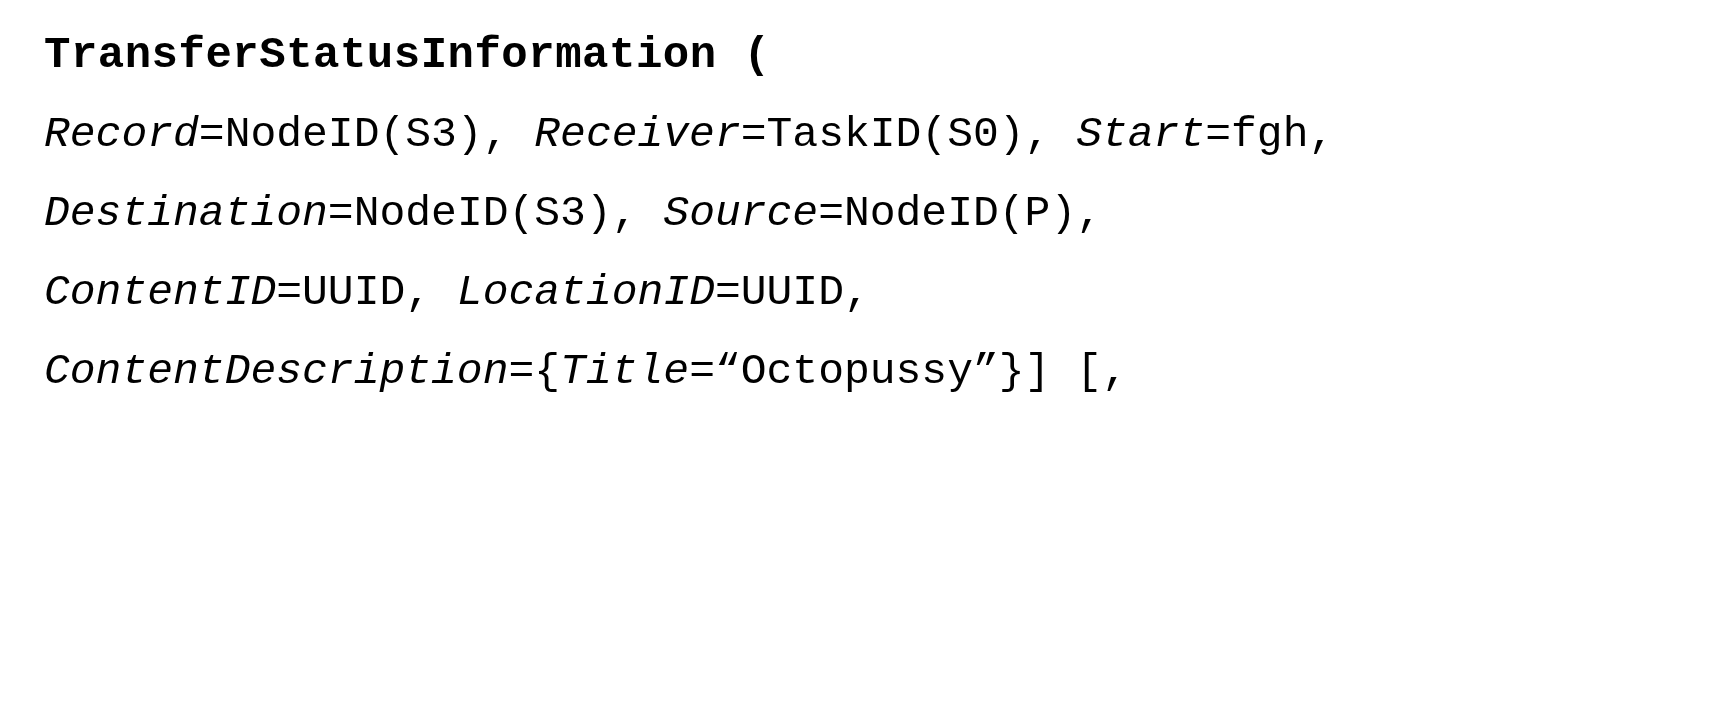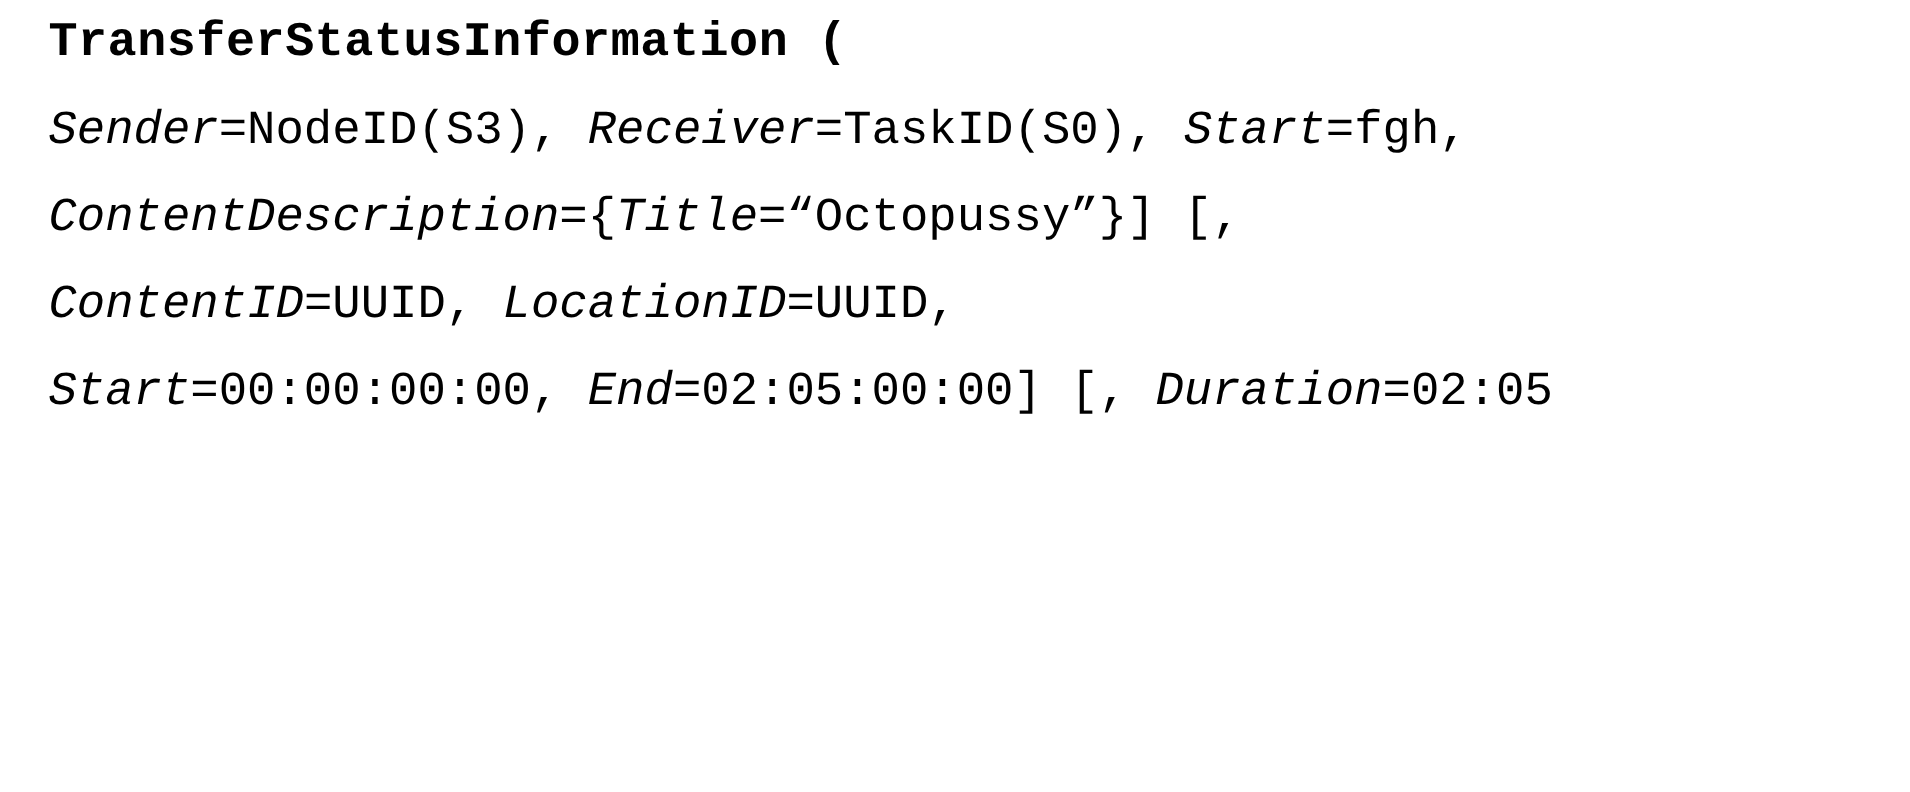--- a/index.html
+++ b/index.html
@@ -13,21 +13,21 @@
     height: 720px;
     overflow: hidden;
     font-family: "Liberation Mono", "DejaVu Sans Mono", monospace;
     color: #000000;
     -webkit-font-smoothing: antialiased;
   }
 
   #message-block {
     position: absolute;
     left: 44px;
-    top: 0;
+    top: 16px;
     width: 1692px;
   }
 
   .msg-line {
     height: 79px;
     line-height: 79px;
     font-size: 43px;
     letter-spacing: 0px;
     white-space: pre;
   }
@@ -50,17 +50,17 @@
   .tok-bold {
     font-weight: bold;
     font-style: normal;
   }
 </style>
 </head>
 <body>
 
 <div id="message-block">
     <div class="msg-line title-line"><span class="tok tok-bold">TransferStatusInformation</span><span class="tok tok-plain"> (</span></div>
-    <div class="msg-line"><span class="tok tok-param">Sender</span><span class="tok tok-plain">=NodeID(S3), </span><span class="tok tok-param">Receiver</span><span class="tok tok-plain">=TaskID(S0), </span><span class="tok tok-param">Start</span><span class="tok tok-plain">=fgh,</span></div>
+    <div class="msg-line"><span class="tok tok-param">Record</span><span class="tok tok-plain">=NodeID(S3), </span><span class="tok tok-param">Receiver</span><span class="tok tok-plain">=TaskID(S0), </span><span class="tok tok-param">Start</span><span class="tok tok-plain">=fgh,</span></div>
+    <div class="msg-line"><span class="tok tok-param">Destination</span><span class="tok tok-plain">=NodeID(S3), </span><span class="tok tok-param">Source</span><span class="tok tok-plain">=NodeID(P),</span></div>
+    <div class="msg-line"><span class="tok tok-param">ContentID</span><span class="tok tok-plain">=UUID, </span><span class="tok tok-param">LocationID</span><span class="tok tok-plain">=UUID,</span></div>
     <div class="msg-line"><span class="tok tok-param">ContentDescription</span><span class="tok tok-plain">={</span><span class="tok tok-param">Title</span><span class="tok tok-plain">=“Octopussy”}] [,</span></div>
-    <div class="msg-line"><span class="tok tok-param">ContentID</span><span class="tok tok-plain">=UUID, </span><span class="tok tok-param">LocationID</span><span class="tok tok-plain">=UUID,</span></div>
-    <div class="msg-line"><span class="tok tok-param">Start</span><span class="tok tok-plain">=00:00:00:00, </span><span class="tok tok-param">End</span><span class="tok tok-plain">=02:05:00:00] [, </span><span class="tok tok-param">Duration</span><span class="tok tok-plain">=02:05</span></div>
   </div>
 
 </body></html>

